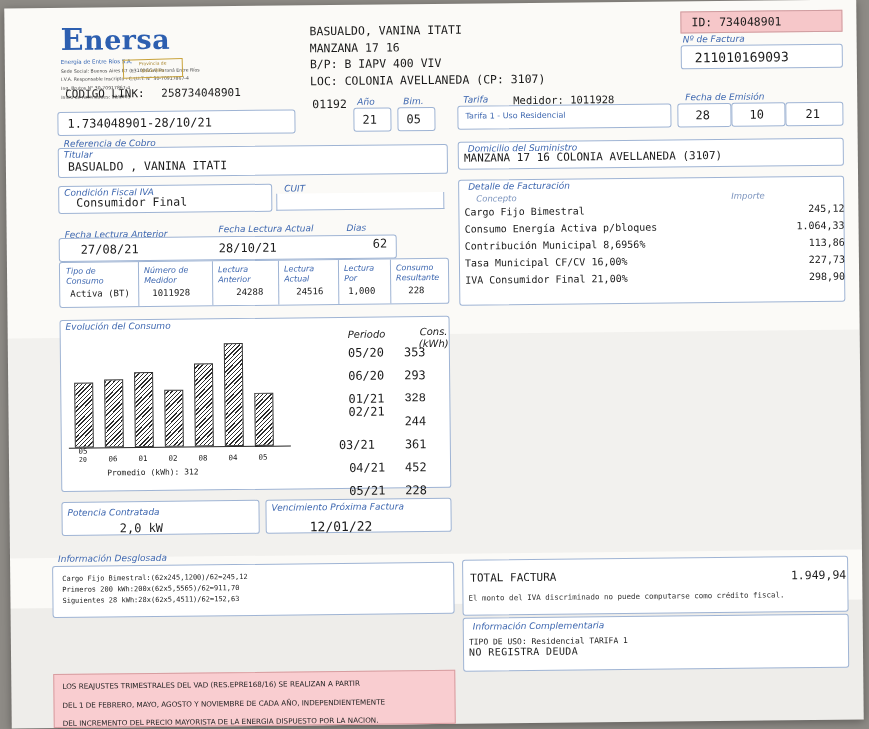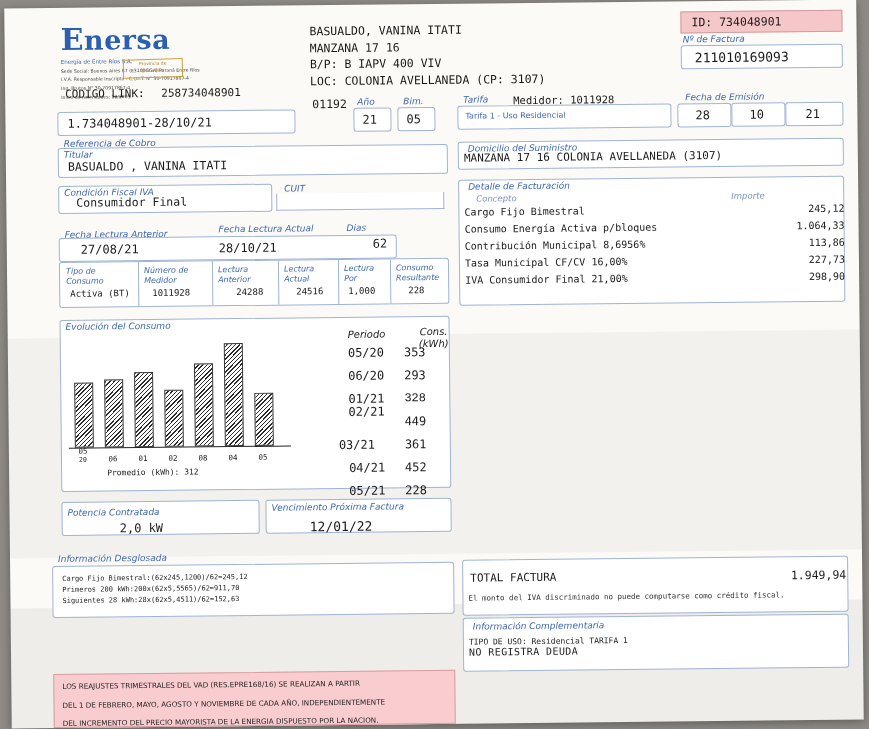--- a/index.html
+++ b/index.html
@@ -304,21 +304,21 @@
   <div class="per-h" style="left:411px;top:322px;white-space:pre-line;line-height:1.2;text-align:center;">Cons.
 (kWh)</div>
 
   <div class="per-r" style="left:340px;top:341px;">05/20</div>
   <div class="per-r" style="left:396px;top:341px;">353</div>
   <div class="per-r" style="left:340px;top:364px;">06/20</div>
   <div class="per-r" style="left:396px;top:364px;">293</div>
   <div class="per-r" style="left:340px;top:387px;">01/21</div>
   <div class="per-r" style="left:396px;top:387px;font-family:Liberation Mono, monospace;">328</div>
   <div class="per-r" style="left:340px;top:400px;">02/21</div>
-  <div class="per-r" style="left:396px;top:410px;">449</div>
+  <div class="per-r" style="left:396px;top:410px;">244</div>
   <div class="per-r" style="left:330px;top:433px;">03/21</div>
   <div class="per-r" style="left:396px;top:433px;">361</div>
   <div class="per-r" style="left:340px;top:456px;">04/21</div>
   <div class="per-r" style="left:396px;top:456px;">452</div>
   <div class="per-r" style="left:340px;top:479px;">05/21</div>
   <div class="per-r" style="left:396px;top:479px;">228</div>
 
   <div class="box pot-box"></div>
   <div class="lbl pot-lbl">Potencia Contratada</div>
   <div class="val pot-v">2,0 kW</div>

